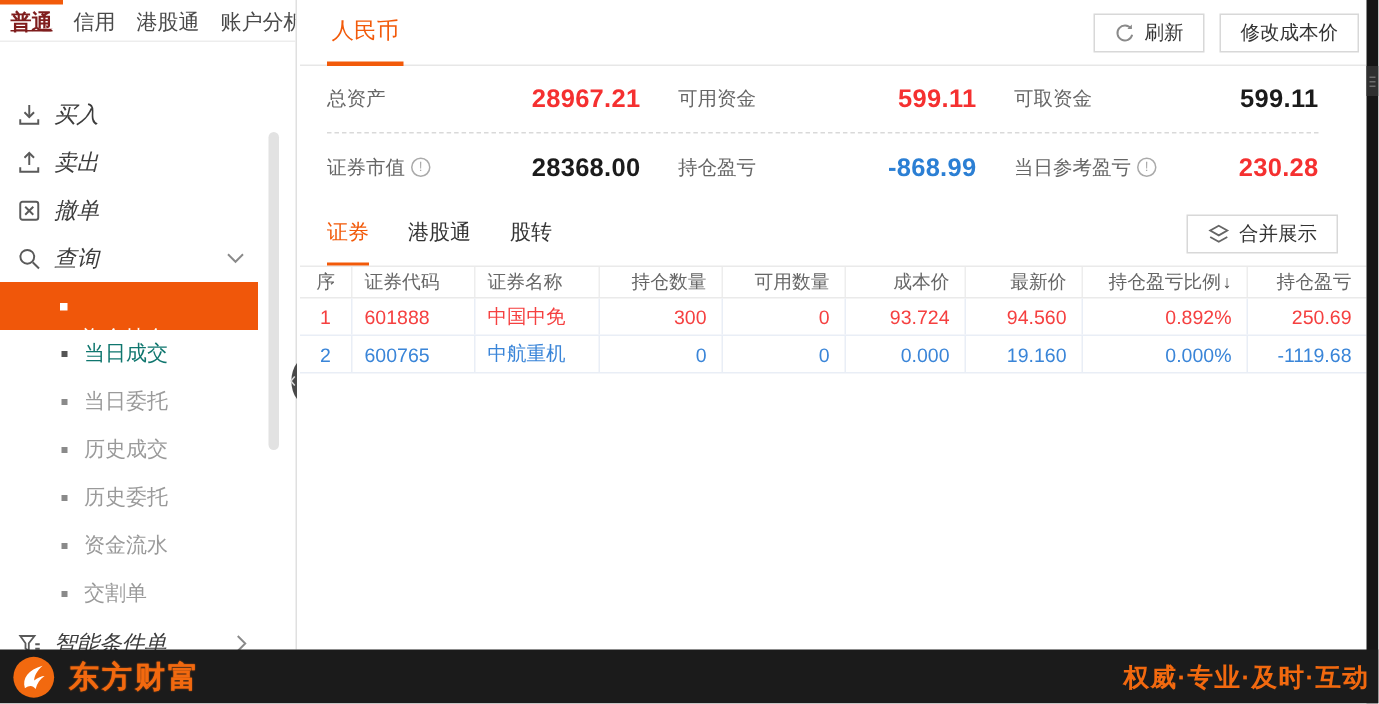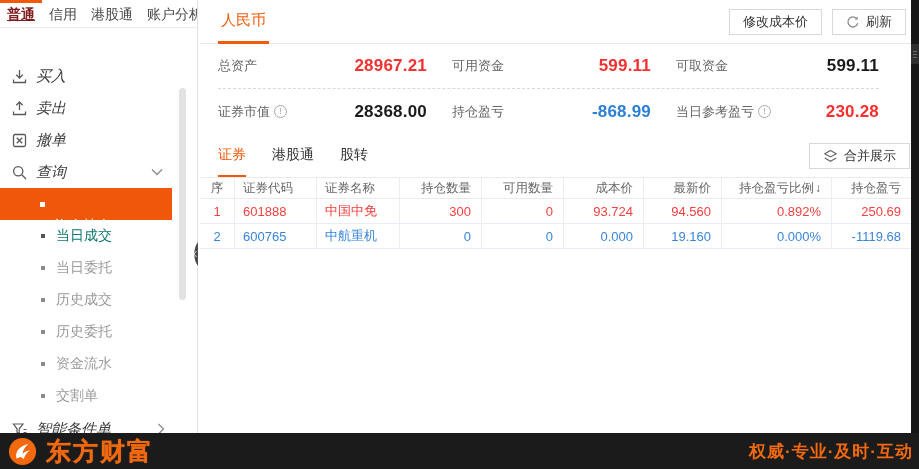--- a/index.html
+++ b/index.html
@@ -54,21 +54,21 @@
   .sum-row { display:grid; grid-template-columns:1.05fr 1fr 1.02fr; column-gap:25px;
     height:45px; align-items:center; }
   .sum-row.first { border-bottom:1px dashed #d9d9d9; }
   .sum-cell { display:flex; justify-content:space-between; align-items:center; }
   .sum-lbl { font-size:13px; color:#666; display:flex; align-items:center; gap:4px; }
   .sum-val { font-size:17px; font-weight:bold; letter-spacing:.2px; }
   .v-red { color:#f53030; } .v-blue { color:#2b7fd4; } .v-dark { color:#1b1b1b; }
   .info-i { display:inline-flex; width:13px; height:13px; border:1px solid #aaa; border-radius:50%;
     color:#aaa; font-size:9px; line-height:11px; align-items:center; justify-content:center; }
 
-  .market-row { height:43px; display:flex; align-items:center; padding:0 1px 0 18px; }
+  .market-row { height:43px; display:flex; align-items:center; padding:0 19px 0 18px; }
   .mk-tab { font-size:14px; color:#333; margin-right:26px; height:43px; display:flex;
     align-items:center; border-bottom:2px solid transparent; }
   .mk-tab.active { color:#f25a0a; border-bottom-color:#f25a0a; }
   .merge-btn { margin-left:auto; }
 
   .grid { display:grid; grid-template-columns:35px 82px 83px 82px 82px 80px 78px 110px 1fr; }
   .thead { height:22px; border-top:1px solid #eaeaea; border-bottom:1px solid #eaeaea; }
   .th { font-size:12.5px; color:#666; display:flex; align-items:center; border-right:1px solid #ededed;
     overflow:hidden; white-space:nowrap; }
   .trow { height:25px; border-bottom:1px solid #e9eef6; font-size:13px; }
@@ -82,21 +82,21 @@
   
   .right-strip { position:absolute; right:0; top:0; width:8px; height:469px; background:#161616; }
   .strip-handle { position:absolute; right:0; top:44px; width:8px; height:20px; background:#2f2f2f;
     display:flex; flex-direction:column; align-items:center; justify-content:center; gap:2px; }
   .strip-handle i { display:block; width:4px; height:1px; background:#6d6d6d; }
 
   
   .footer { position:absolute; left:0; bottom:0; width:919px; height:36px; background:#1b1b1b;
     display:flex; align-items:center; padding:0 6px 0 8px; z-index:9; }
   .logo { width:29px; height:29px; flex:0 0 auto; }
-  .brand { margin-left:9px; font-size:25px; font-weight:900; color:#f2690f; letter-spacing:2px;
+  .brand { margin-left:9px; font-size:20px; font-weight:900; color:#f2690f; letter-spacing:2px;
     text-shadow:0 0 1px #f2690f; }
   .slogan { margin-left:auto; font-size:17px; font-weight:bold; color:#f2690f; letter-spacing:1px; }
 
   svg.ico { display:block; }
 </style>
 </head>
 <body>
 
 <div class="stage">
 
@@ -215,28 +215,28 @@
   <svg class="split-handle" viewBox="0 0 8 24">
     <path d="M7 0 C2 6 2 18 7 24 Z" fill="#4a4a4a"></path>
     <polyline points="5.5,9 3,12 5.5,15" fill="none" stroke="#dddddd" stroke-width="1"></polyline>
   </svg>
 
   <div class="main">
 
     <div class="main-header">
       <div class="currency-tab">人民币</div>
       <button class="btn">
-        <span>修改成本价</span>
-      </button>
-      <button class="btn">
         <svg class="ico" width="14" height="14" viewBox="0 0 14 14">
           <path d="M11.8 8.2A5 5 0 1 1 11 4" fill="none" stroke="#8a8a8a" stroke-width="1.3"></path>
           <path d="M11.6 1.4v3h-3z" fill="#8a8a8a"></path>
         </svg>
         <span>刷新</span>
+      </button>
+      <button class="btn">
+        <span>修改成本价</span>
       </button>
     </div>
 
     <div class="summary">
       <div class="sum-row first">
         <div class="sum-cell">
           <span class="sum-lbl">总资产</span>
           <span class="sum-val v-red">28967.21</span>
         </div>
         <div class="sum-cell">

